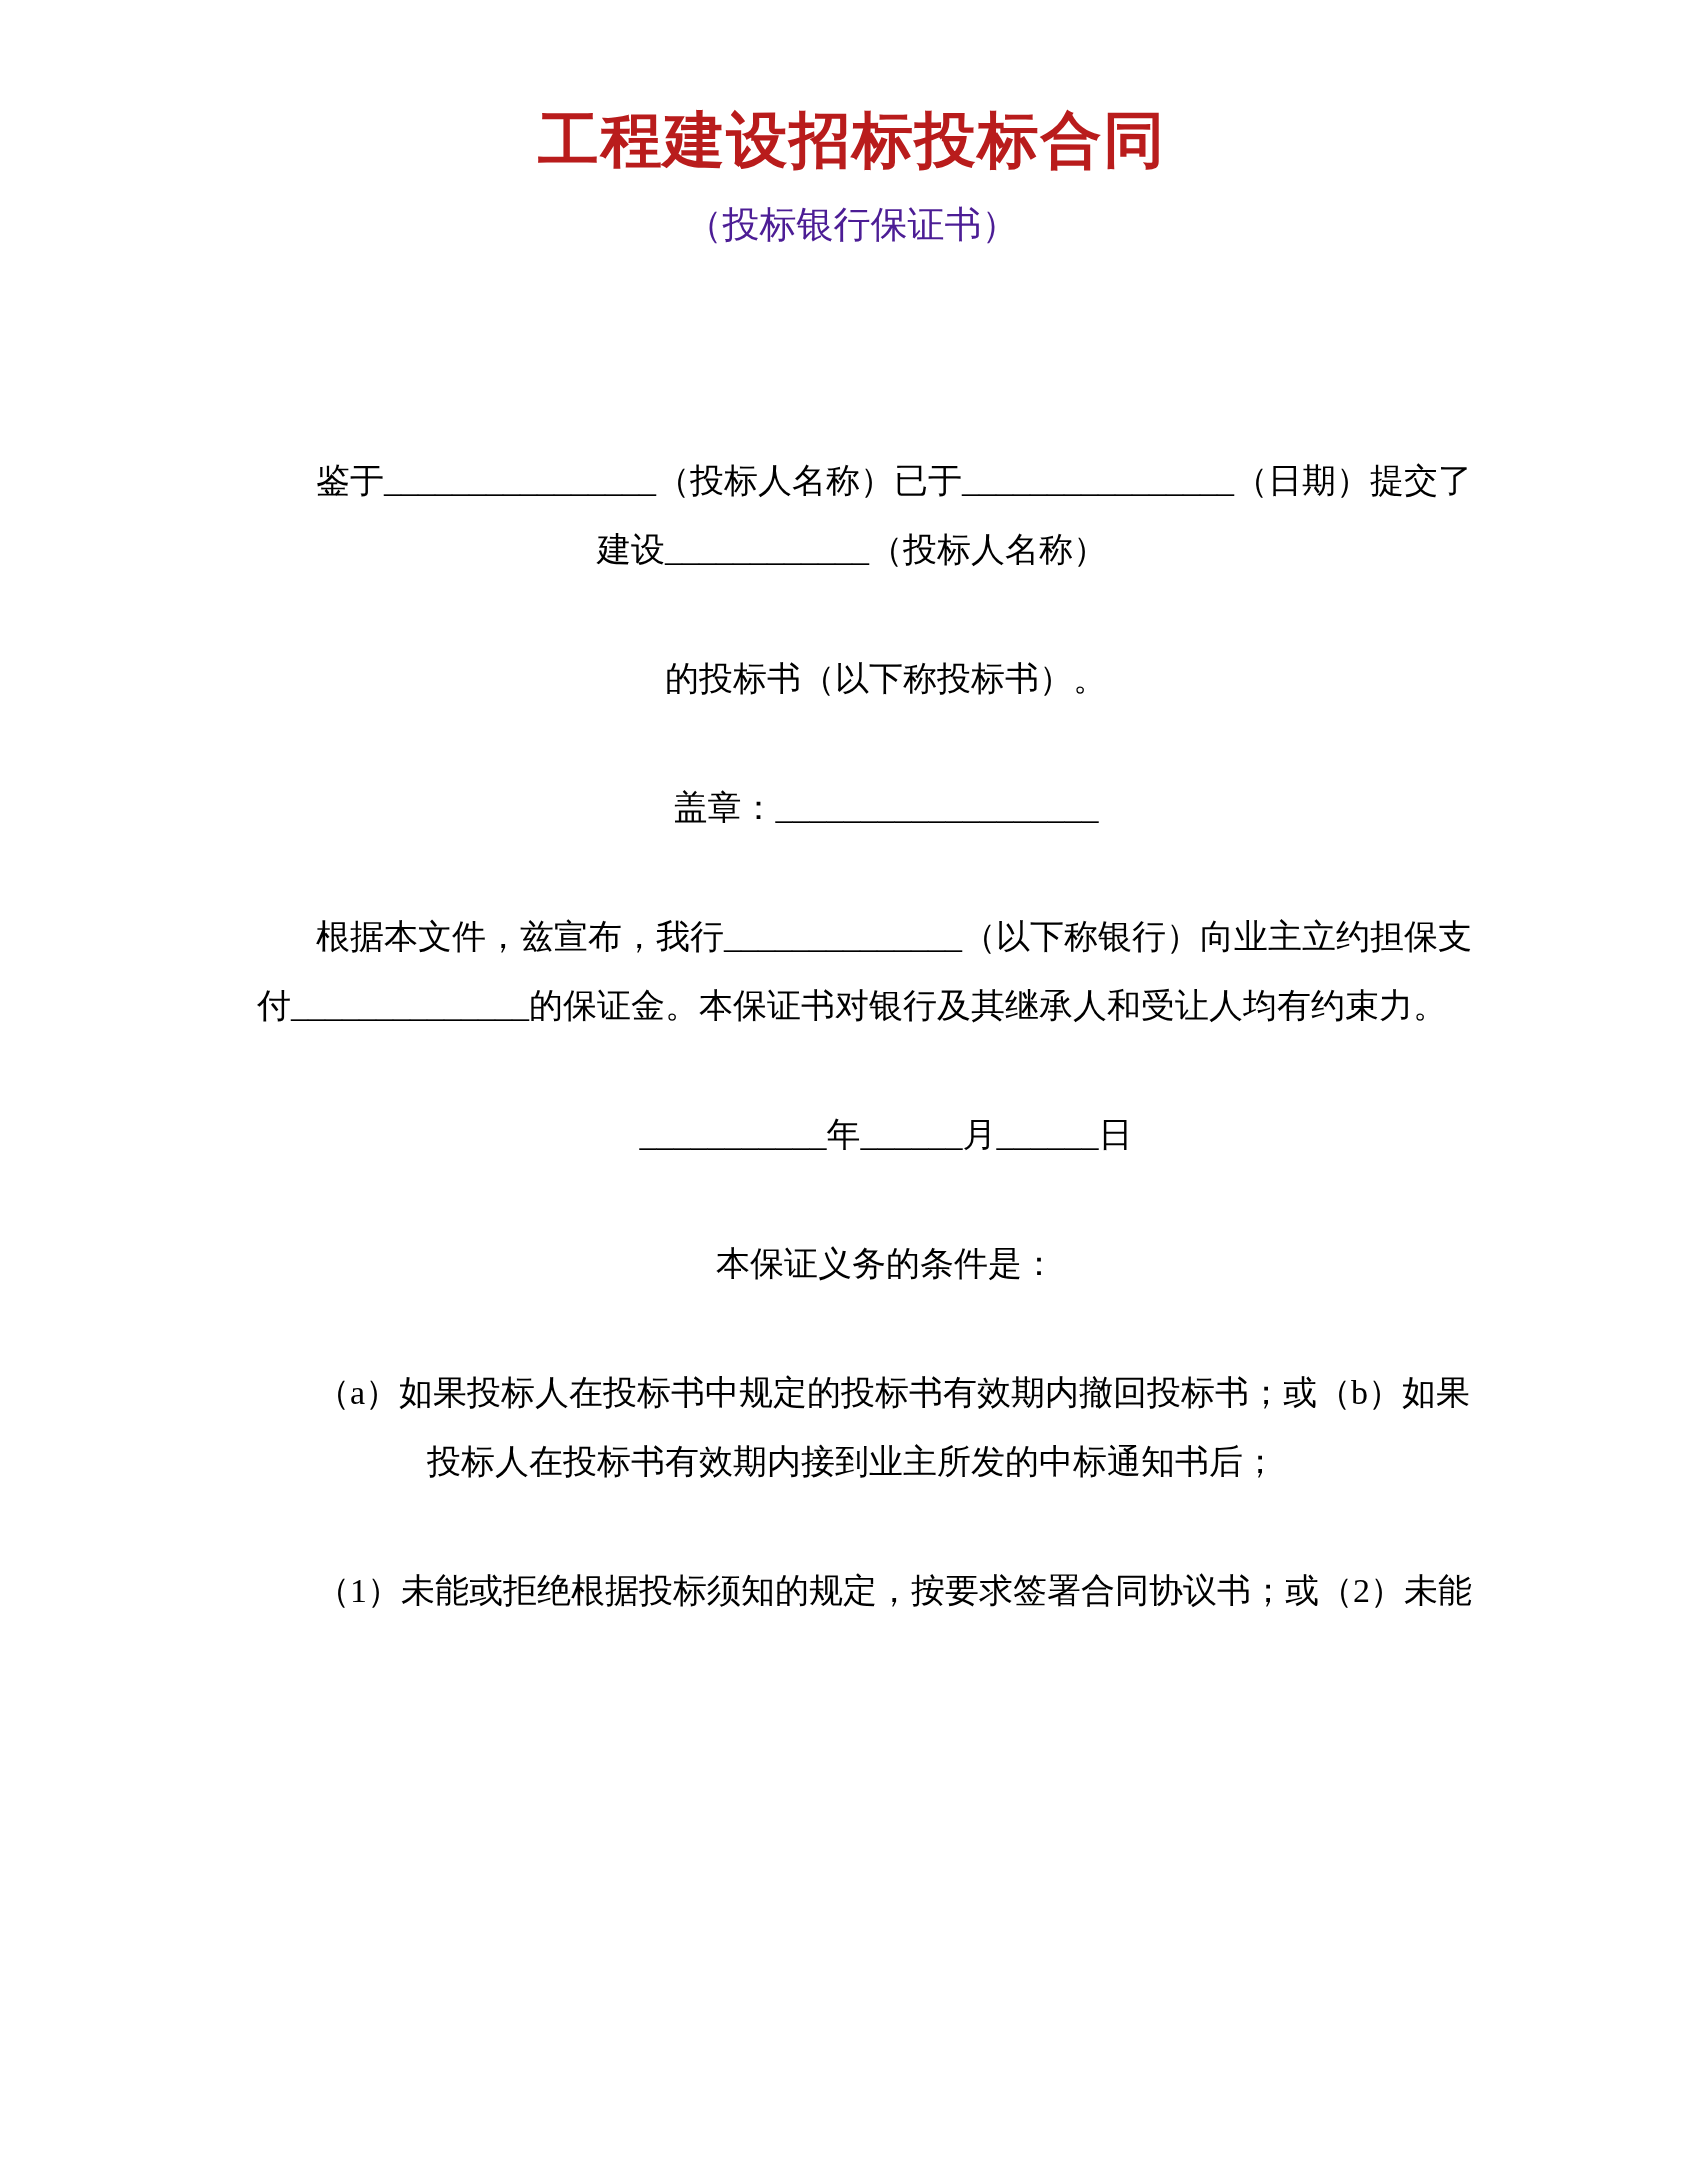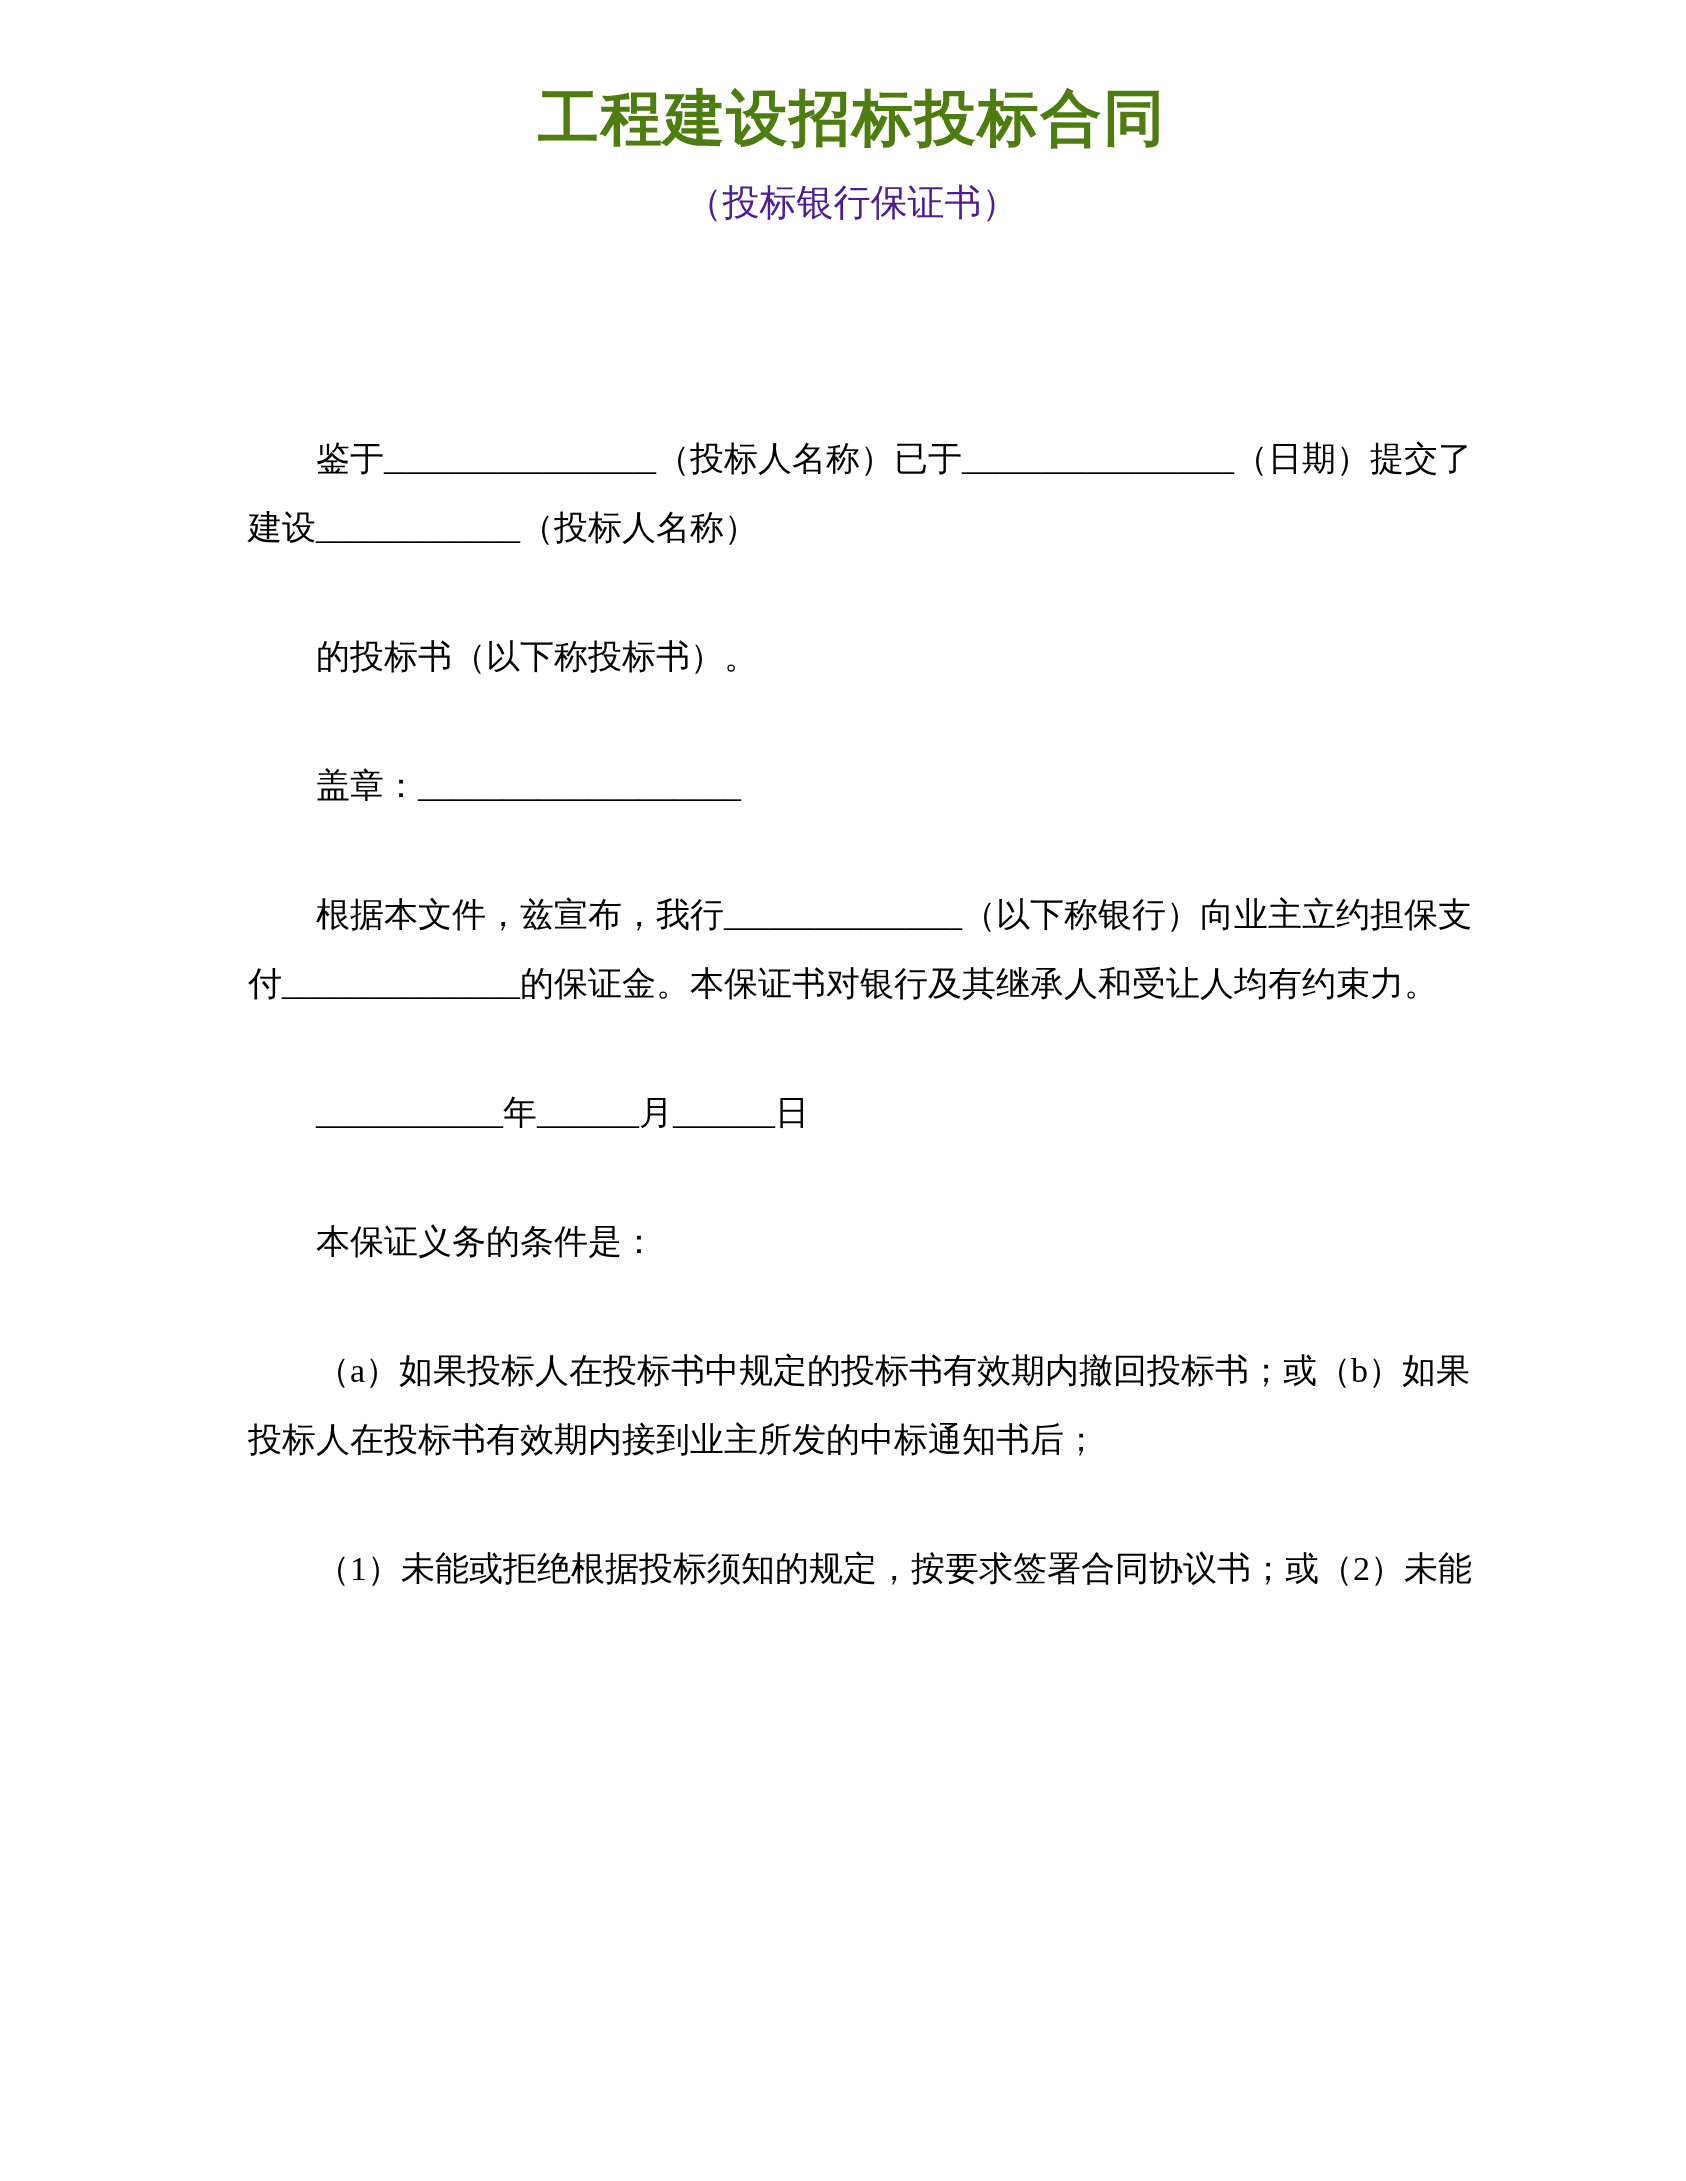--- a/index.html
+++ b/index.html
@@ -11,42 +11,42 @@
     background: #ffffff;
     overflow: hidden;
     font-family: "Liberation Serif", "DejaVu Serif", serif;
     color: #000000;
   }
   .content {
     margin-left: 248px;
     margin-right: 230px;
   }
   .doc-title {
-    margin-top: 82px;
+    margin-top: 104px;
     text-align: center;
     font-family: "Liberation Sans", "DejaVu Sans", sans-serif;
     font-weight: bold;
     font-size: 61px;
     line-height: 73px;
     letter-spacing: 1.8px;
-    color: #4d7c0f;
+    color: #b91c1c;
   }
   .doc-subtitle {
     margin-top: 24px;
     text-align: center;
     font-size: 37px;
     line-height: 48px;
     color: #4c1d95;
   }
   .doc-body {
     margin-top: 197px;
     font-size: 34px;
     line-height: 69px;
   }
-  .para { margin-bottom: 60px; }
+  .para { margin-bottom: 60px; text-align: center; }
   .para:last-child { margin-bottom: 0; }
   .line { white-space: nowrap; }
   .indent { text-indent: 68px; }
 </style>
 </head>
 <body>
 
 <div class="page">
   <div class="content">
 

